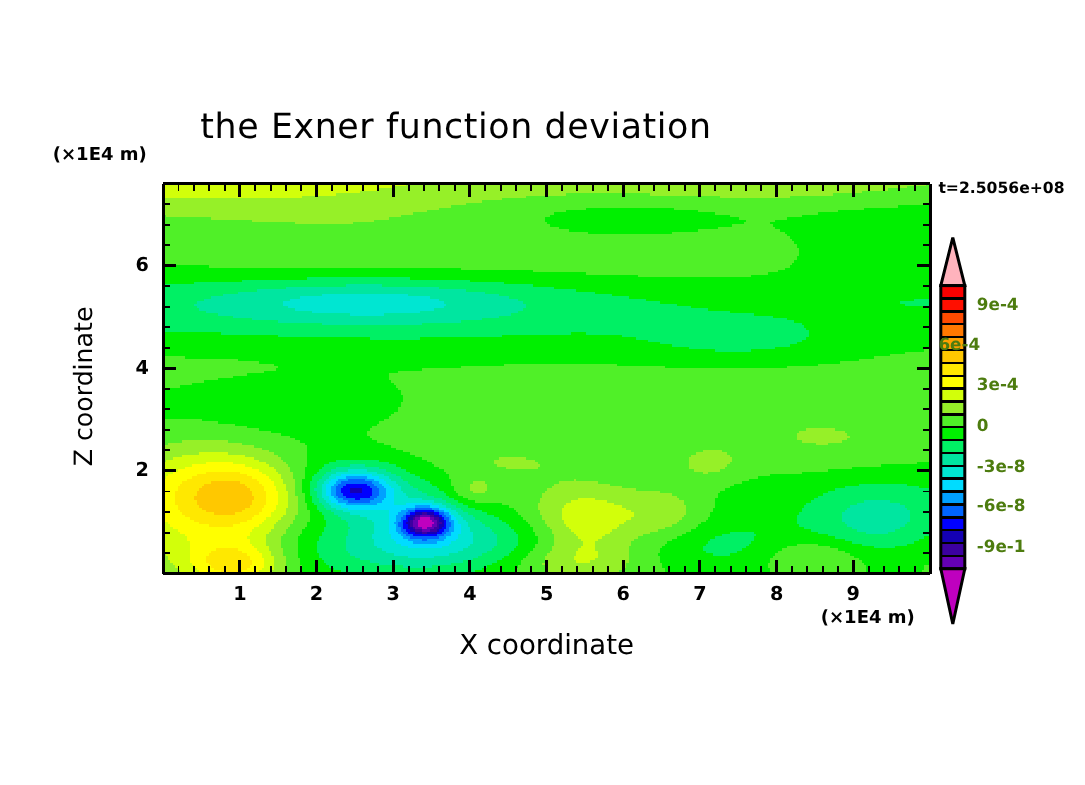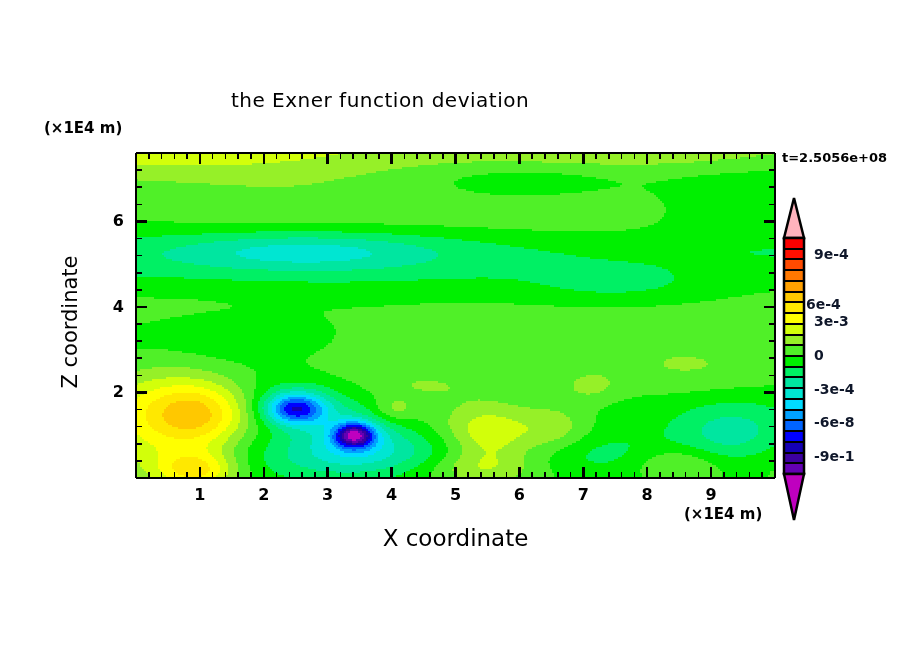--- a/index.html
+++ b/index.html
@@ -24,21 +24,21 @@
   .txt {
     position: absolute;
     color: #000000;
     white-space: nowrap;
     font-family: "DejaVu Sans", sans-serif;
   }
   #plot-title {
     left: 0; top: 88px;
     width: 760px;
     text-align: center;
-    font-size: 20px;
+    font-size: 29px;
     letter-spacing: 0.5px;
   }
   #zunit {
     left: 44px; top: 119px;
     font-size: 15px;
     font-weight: bold;
   }
   #xunit {
     left: 684px; top: 505px;
     font-size: 15px;
@@ -67,21 +67,21 @@
     position: absolute;
     font-size: 16px;
     font-weight: bold;
     color: #000;
     text-align: center;
   }
   .cb-label {
     position: absolute;
     font-size: 14px;
     font-weight: bold;
-    color: #0f172a;
+    color: #4d7c0f;
     white-space: nowrap;
     text-align: right;
   }
   svg { display: block; }
   #fieldsvg {
     position: absolute;
     left: 136px;
     top: 153px;
   }
   #colorbar-svg {
@@ -2025,21 +2025,21 @@
       <div class="tick-label" style="left: 499.4px; top: 485px; width: 40px;">6</div>
       <div class="tick-label" style="left: 563.3px; top: 485px; width: 40px;">7</div>
       <div class="tick-label" style="left: 627.2px; top: 485px; width: 40px;">8</div>
       <div class="tick-label" style="left: 691.1px; top: 485px; width: 40px;">9</div>
       <div class="tick-label" style="left: 92px; top: 382.474px; width: 32px; text-align: right;">2</div>
       <div class="tick-label" style="left: 92px; top: 296.947px; width: 32px; text-align: right;">4</div>
       <div class="tick-label" style="left: 92px; top: 211.421px; width: 32px; text-align: right;">6</div>
     </div>
   <div id="cb-labels">
       <div class="cb-label" style="left: 814px; top: 245.857px;">9e-4</div>
-      <div class="cb-label" style="left: 806px; top: 279.571px; margin-top: 16px;">6e-4</div>
-      <div class="cb-label" style="left: 814px; top: 313.286px;">3e-3</div>
+      <div class="cb-label" style="left: 782px; top: 279.571px;">6e-4</div>
+      <div class="cb-label" style="left: 814px; top: 313.286px;">3e-4</div>
       <div class="cb-label" style="left: 814px; top: 347px;">0</div>
-      <div class="cb-label" style="left: 814px; top: 380.714px;">-3e-4</div>
+      <div class="cb-label" style="left: 814px; top: 380.714px;">-3e-8</div>
       <div class="cb-label" style="left: 814px; top: 414.429px;">-6e-8</div>
       <div class="cb-label" style="left: 814px; top: 448.143px;">-9e-1</div>
     </div>
 
 </div>
 
 </body></html>

